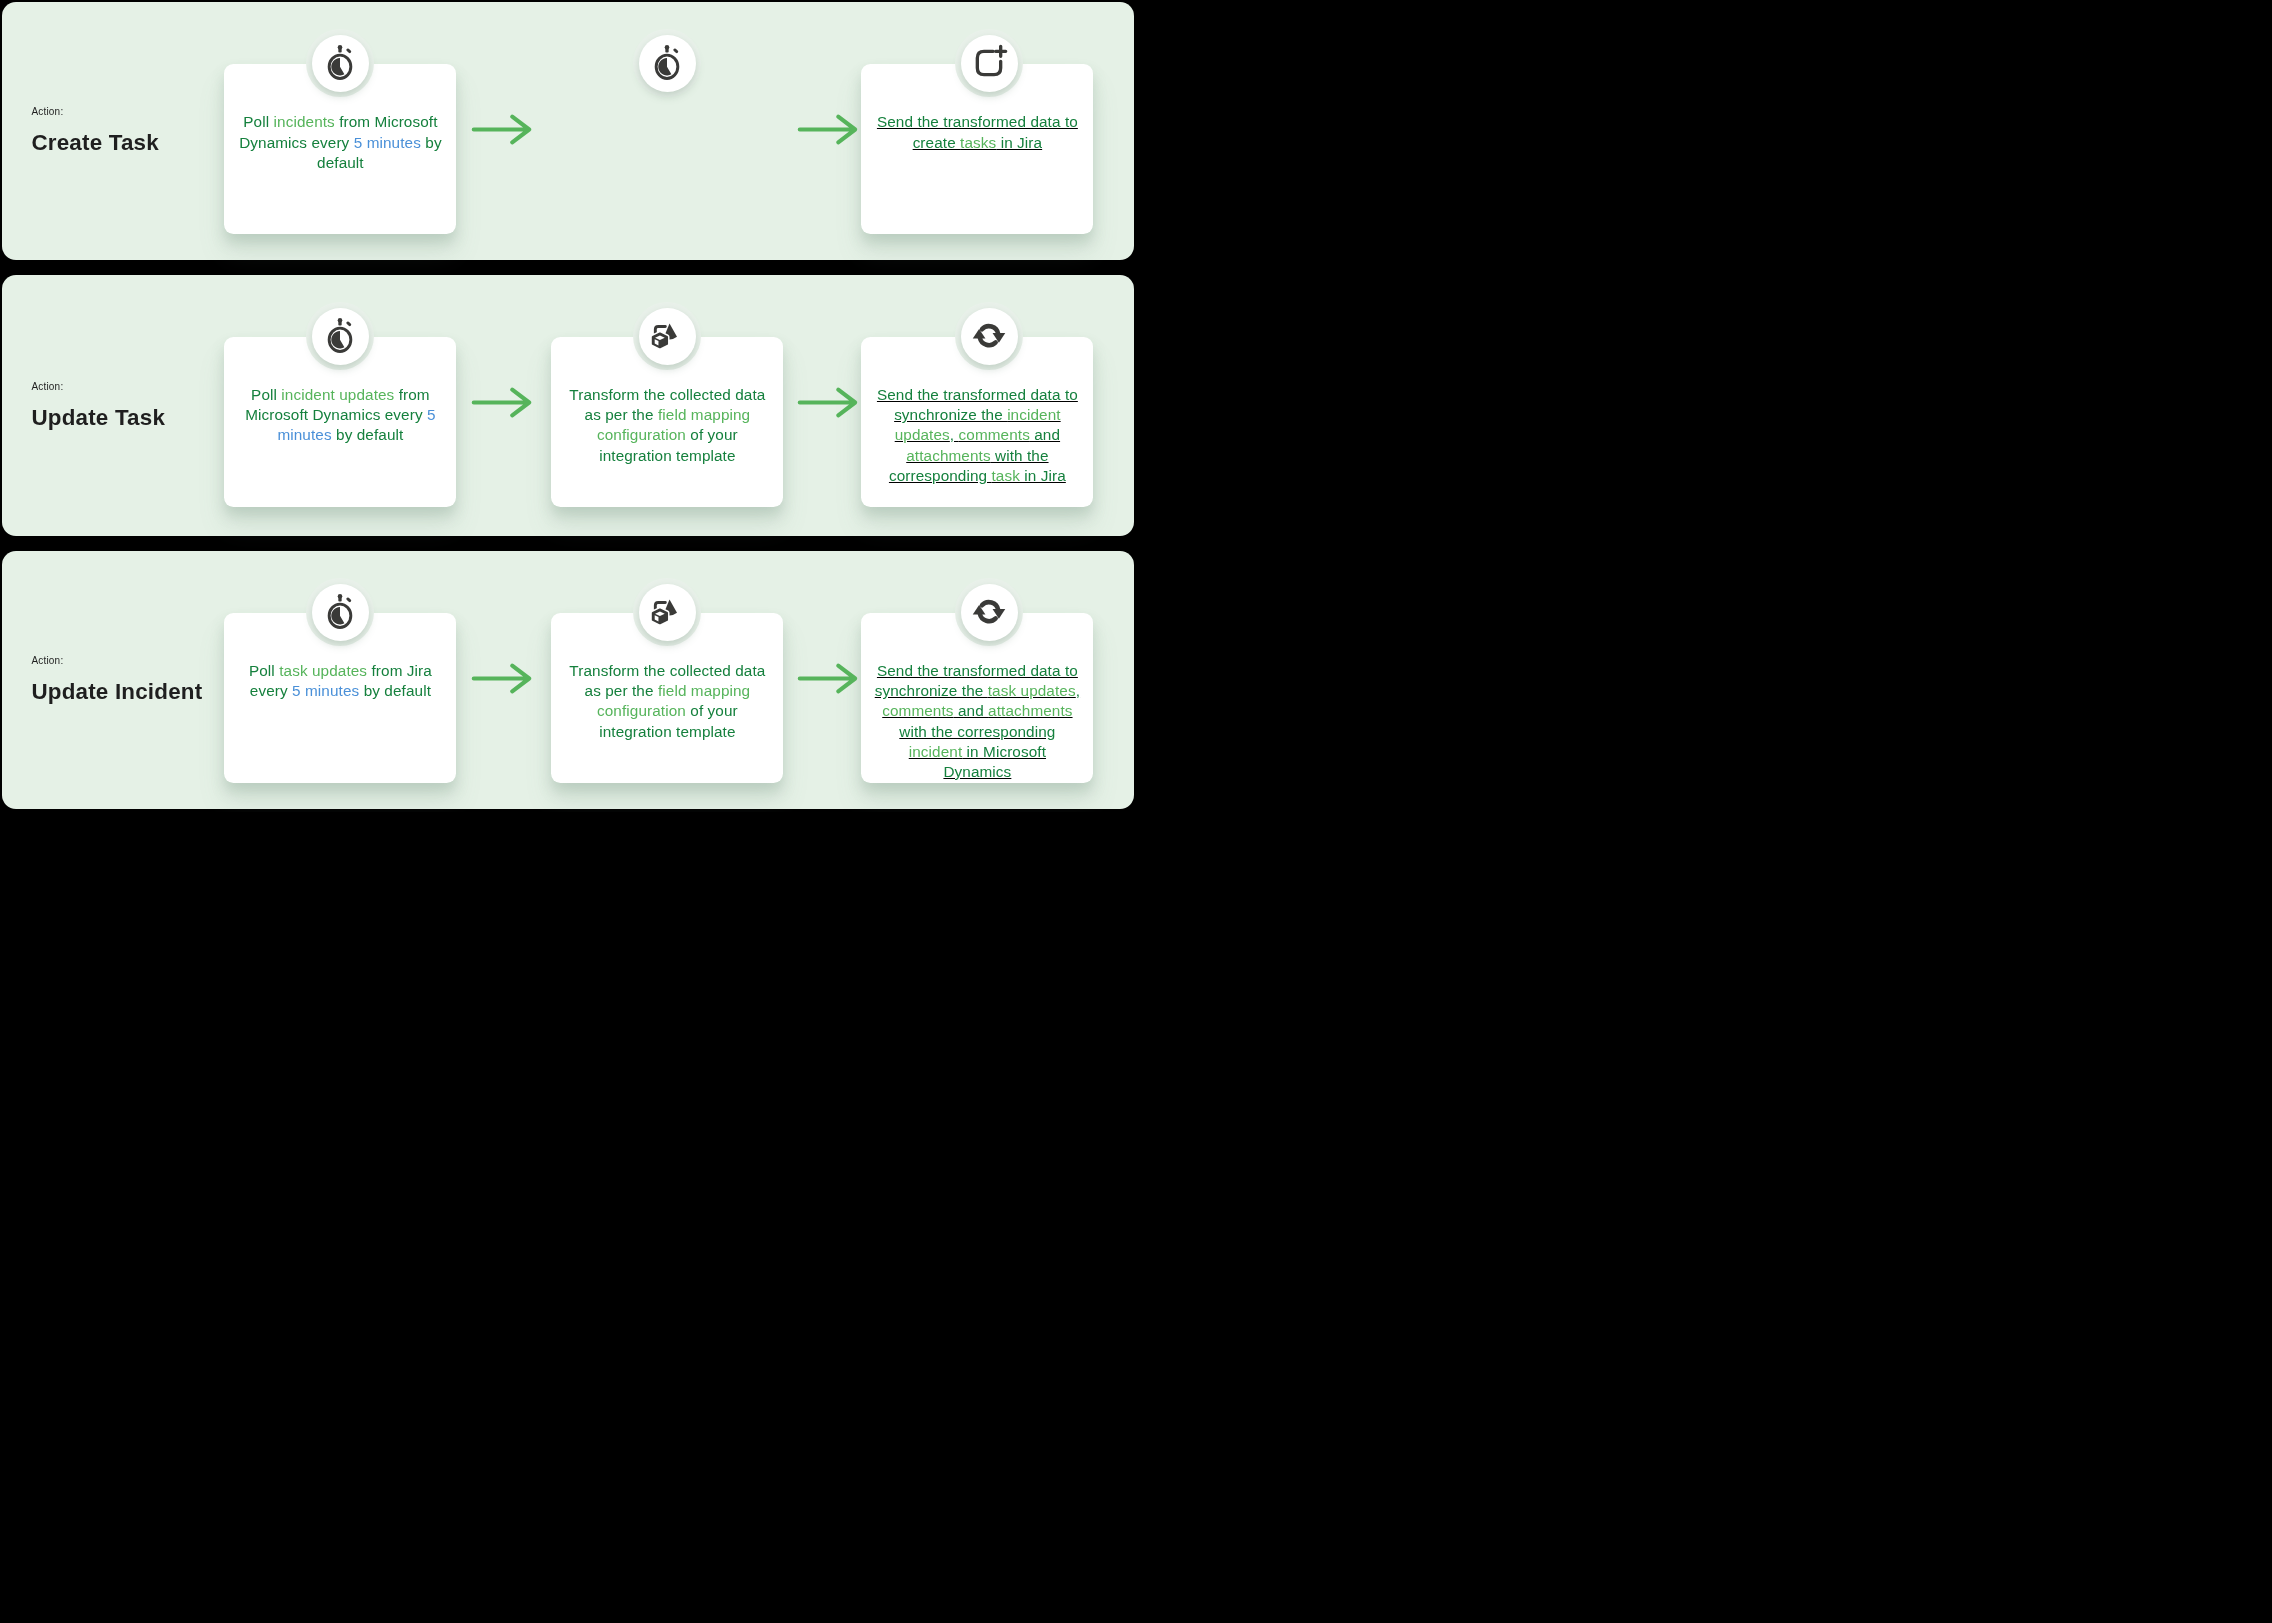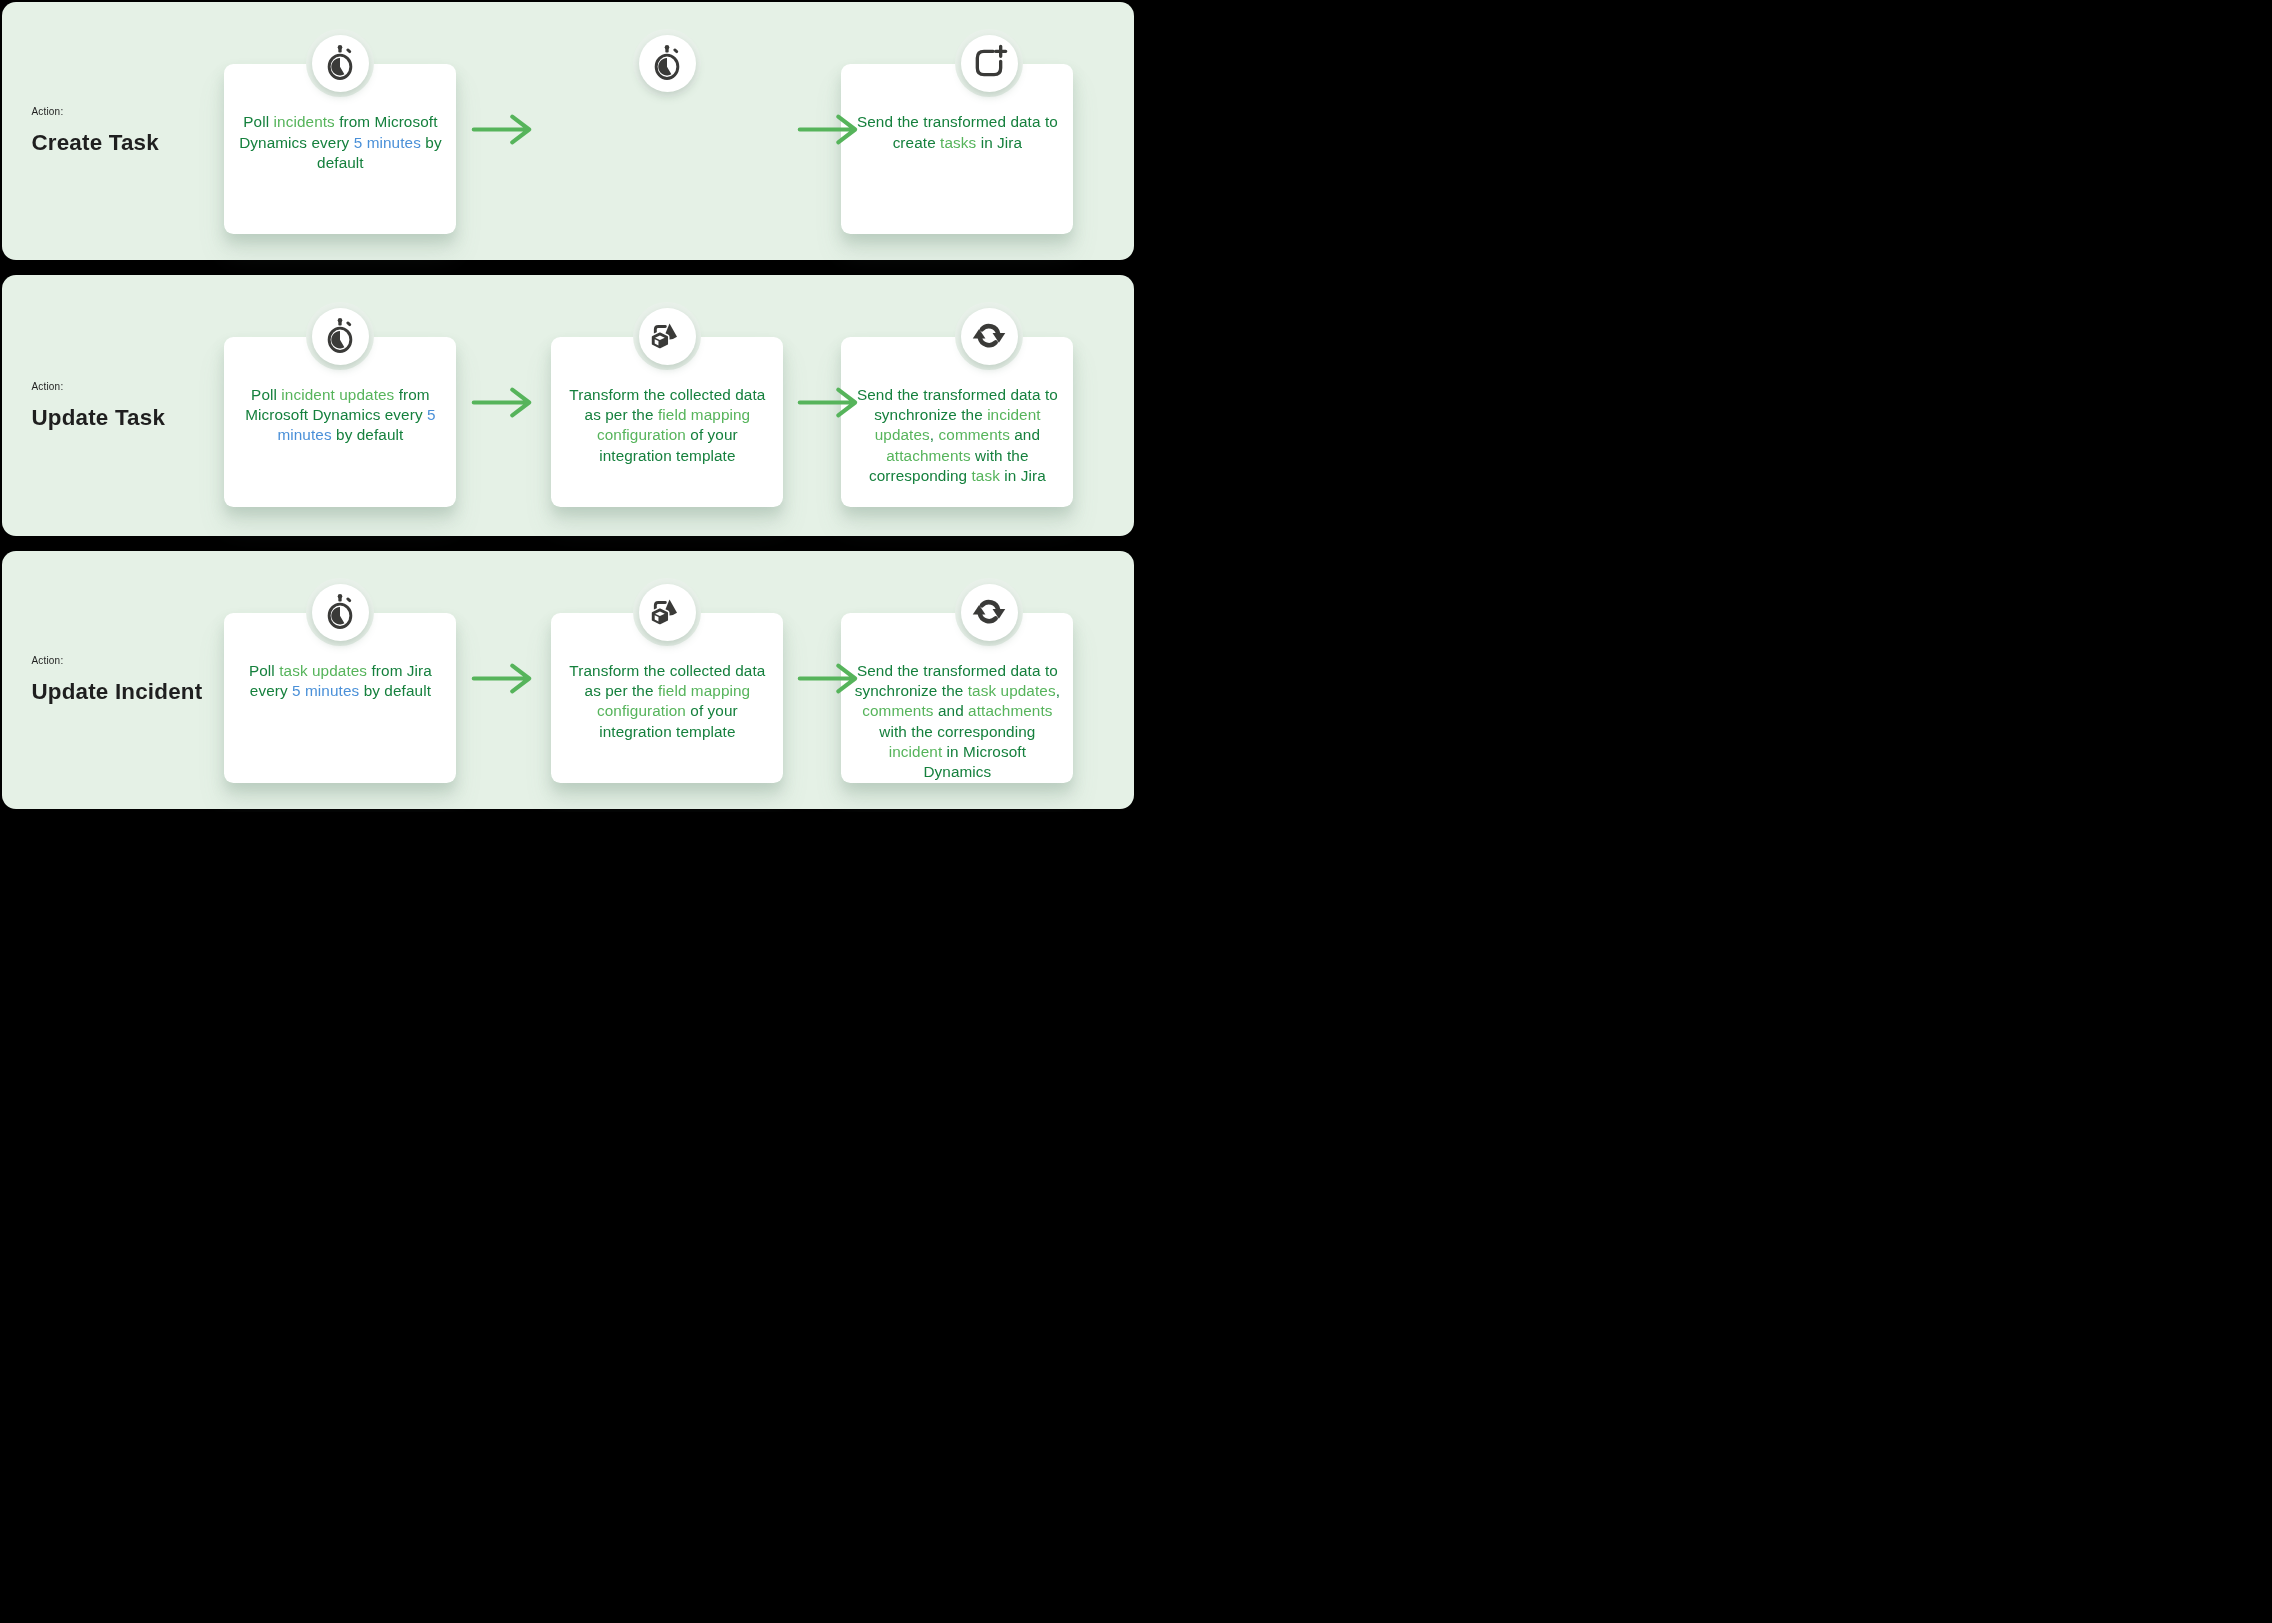--- a/index.html
+++ b/index.html
@@ -25,21 +25,21 @@
     color:#1f1f1f;
   }
   .action-label{font-size:10px;letter-spacing:0.2px;}
   .action-title{font-size:22.4px;font-weight:600;letter-spacing:0.2px;margin-top:13px;}
 
   .card{
     position:absolute;top:62px;width:232px;height:170px;
     background:#fff;border-radius:9.4px;
     box-shadow:0 8.2px 13px rgba(108,140,120,.25),0 20px 28px rgba(108,140,120,.12);
   }
-  .card.c1{left:222px;}.card.c2{left:549px;}.card.c3{left:839px;}
+  .card.c1{left:222px;}.card.c2{left:549px;}.card.c3{left:859px;text-decoration:underline;}
   .card-text{
     padding:48px 11.8px 0;
     text-align:center;
     font-size:15.3px;line-height:1.32;letter-spacing:0.1px;
     color:#262626;
   }
   .seg-d{color:#15803d;}
   .seg-g{color:var(--green,#56b45b);}
   .seg-b{color:var(--blue,#4a90d8);}
 

